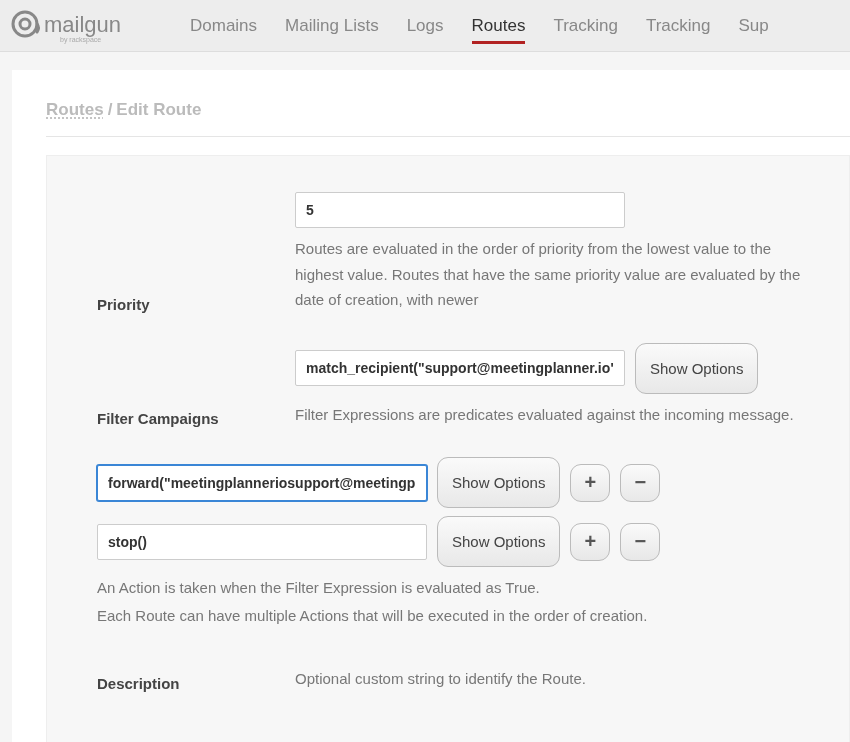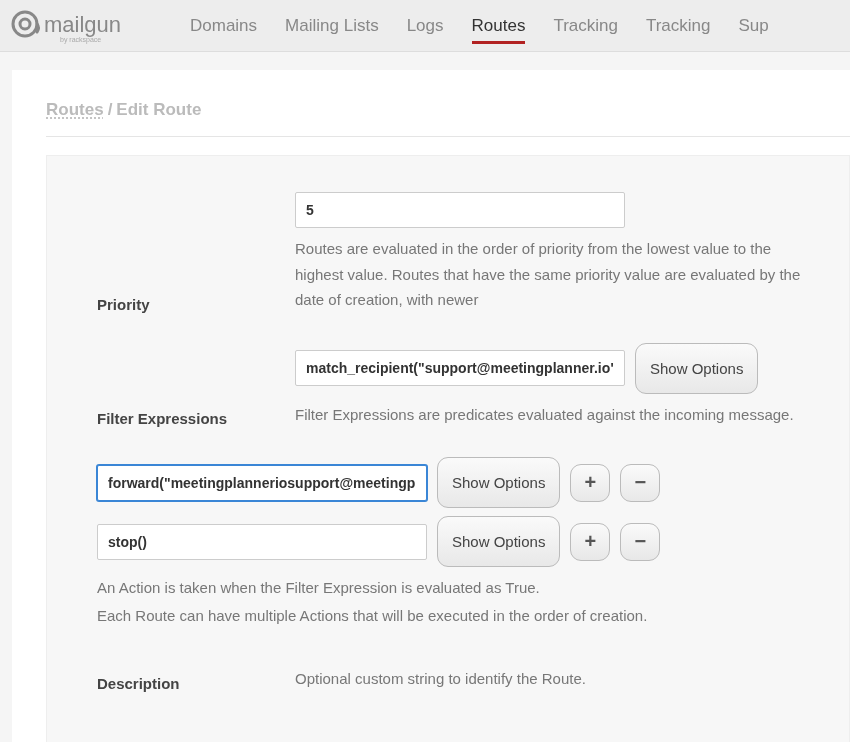--- a/index.html
+++ b/index.html
@@ -186,21 +186,21 @@
 
     <div class="form-row">
       <div class="form-label">Priority</div>
       <div class="form-field">
         <input type="text" class="text-input" value="5" style="">
         <div class="help-text">Routes are evaluated in the order of priority from the lowest value to the highest value. Routes that have the same priority value are evaluated by the date of creation, with newer</div>
       </div>
     </div>
 
     <div class="form-row">
-      <div class="form-label">Filter Expressions</div>
+      <div class="form-label">Filter Campaigns</div>
       <div class="form-field">
         <div class="input-row">
           <input type="text" class="text-input" value="match_recipient(&quot;support@meetingplanner.io&quot;)" style="">
           <button class="btn">Show Options</button>
         </div>
         <div class="help-text">Filter Expressions are predicates evaluated against the incoming message.</div>
       </div>
     </div>
 
     <div class="form-row">

